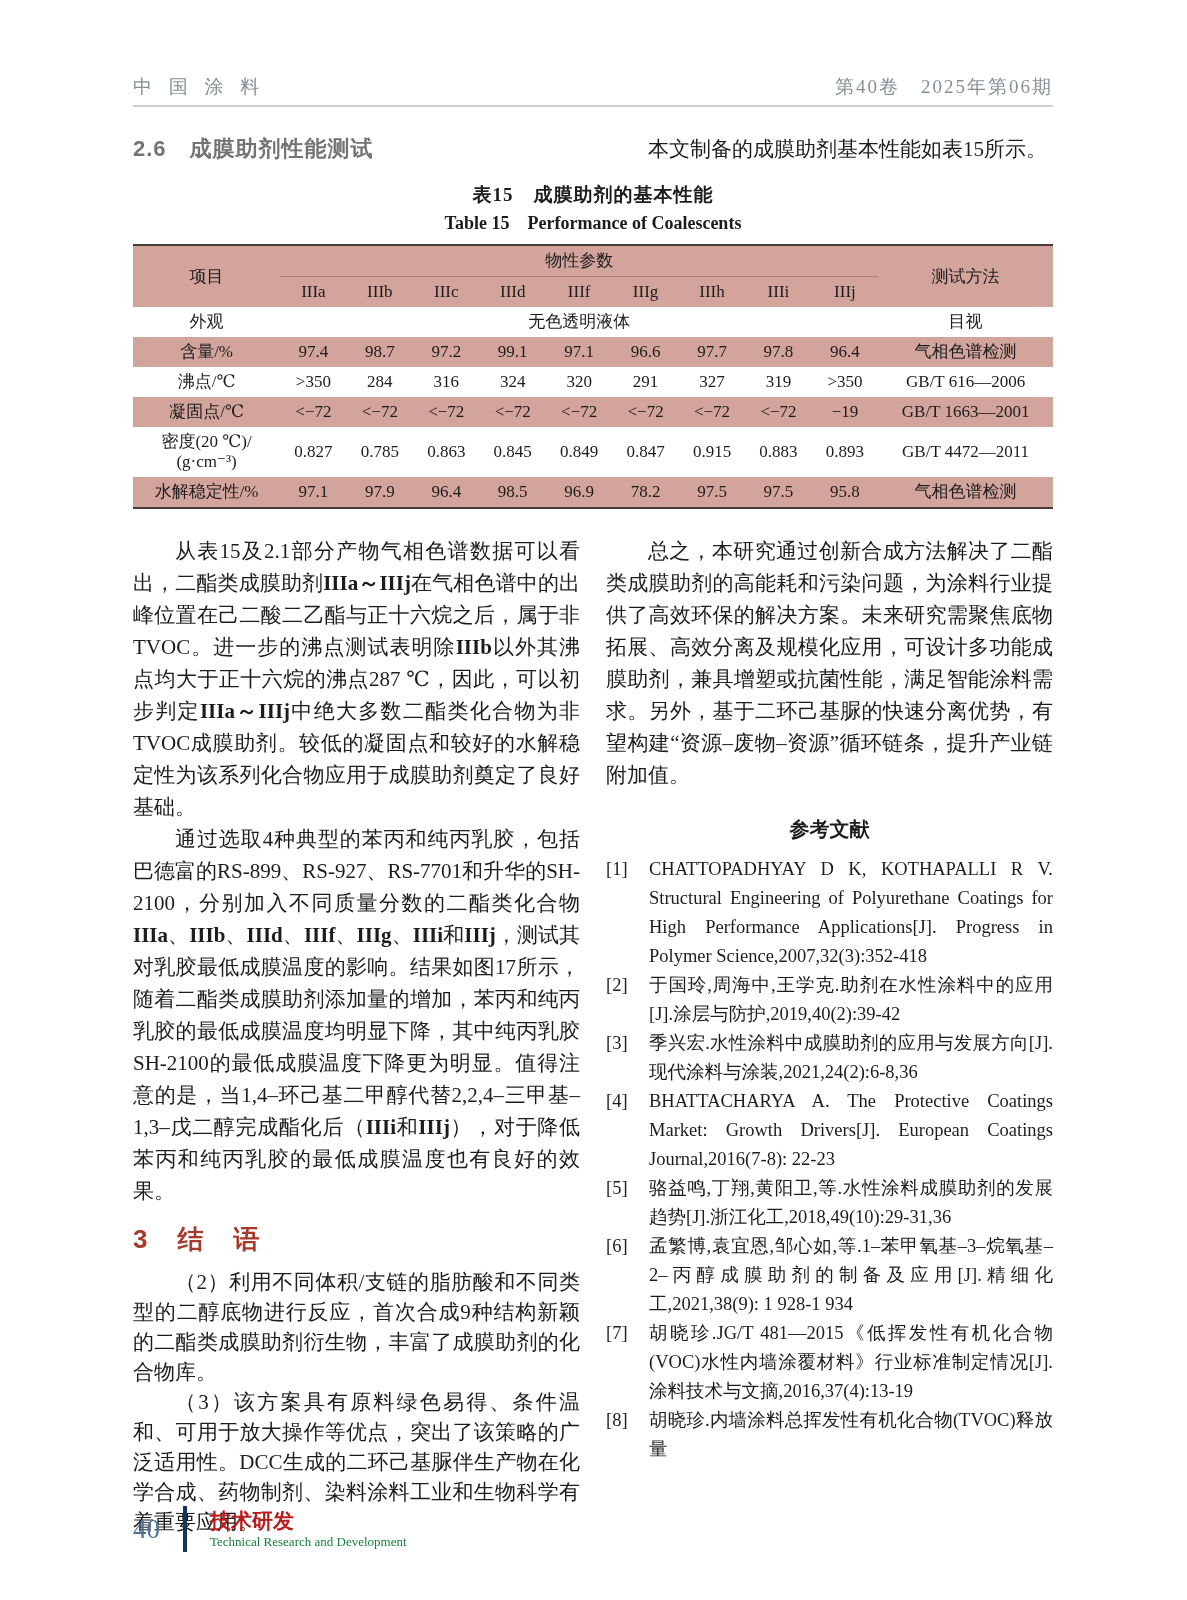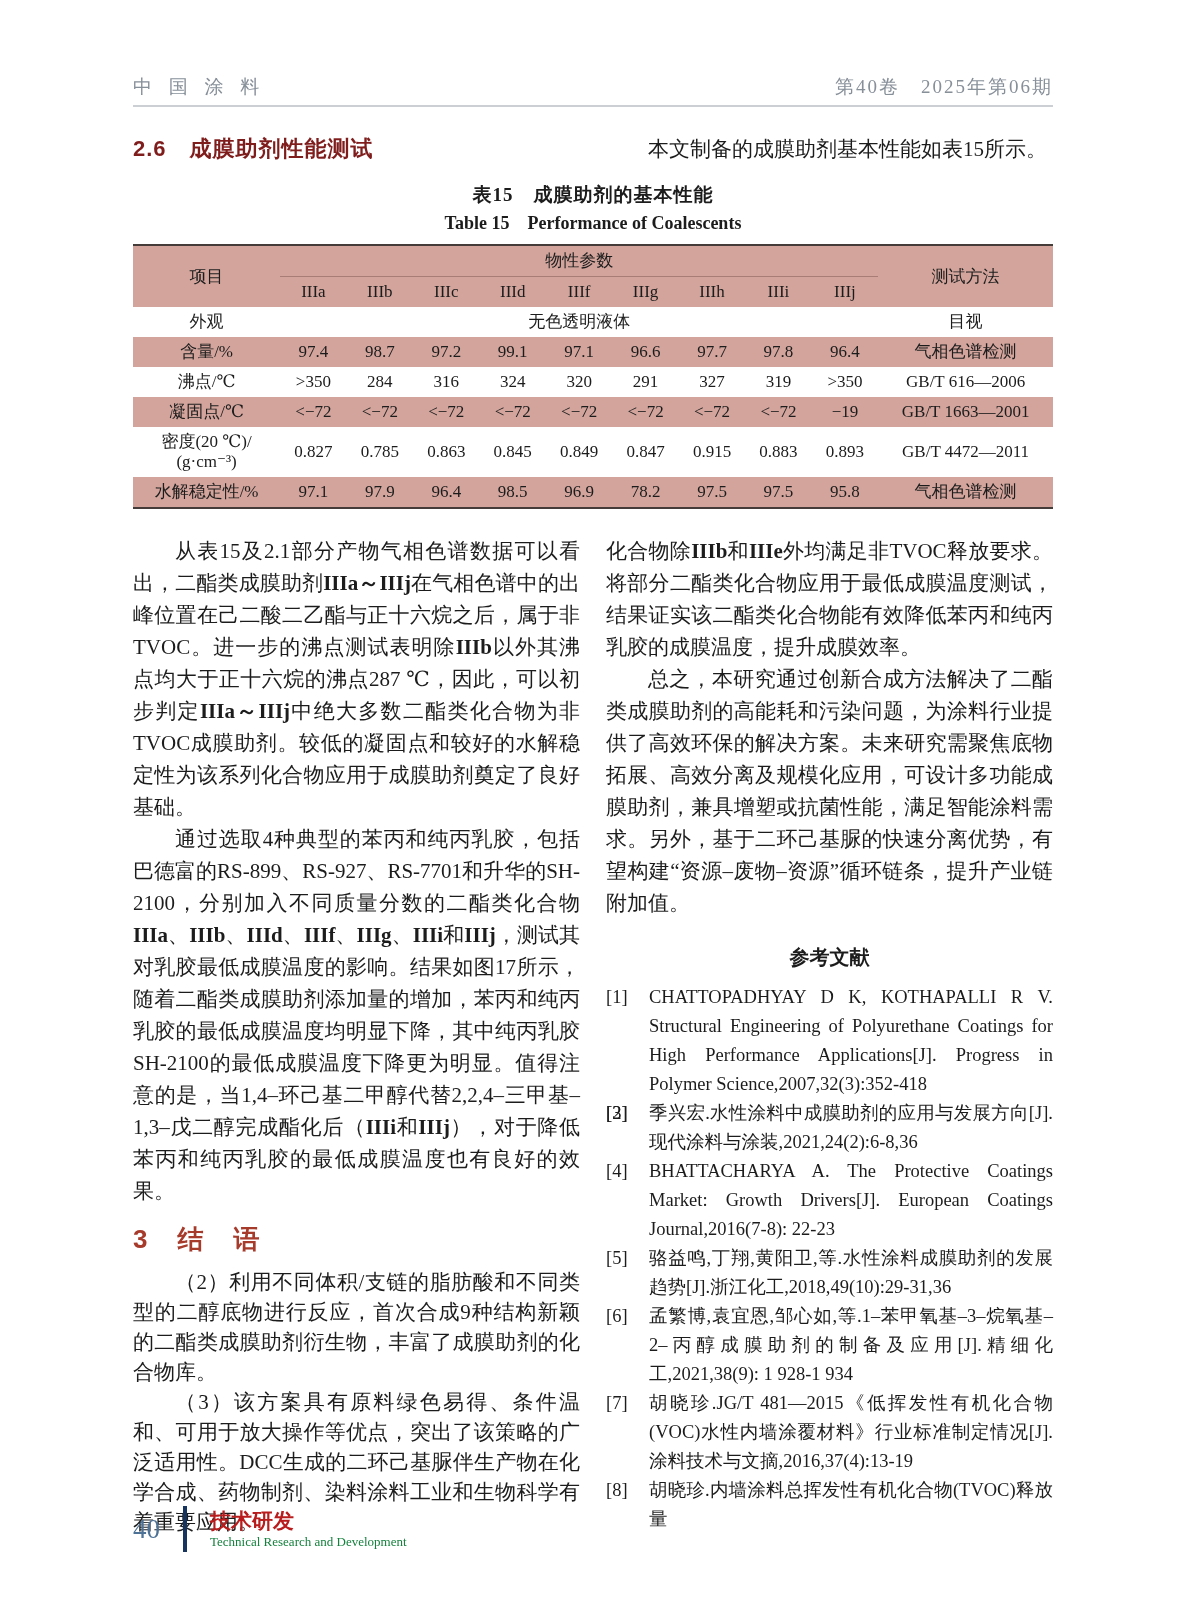--- a/index.html
+++ b/index.html
@@ -19,21 +19,21 @@
     display:flex;justify-content:space-between;align-items:baseline;
     color:#878f99;font-size:19px;line-height:22px;
   }
   .pg-header .journal{letter-spacing:6px;}
   .pg-header .issue{letter-spacing:2px;}
   .rule{margin-top:7px;border-top:2px solid #ccd0d5;height:0;}
   
   .section-row{margin-top:27px;display:flex;justify-content:space-between;align-items:flex-start;}
   .sec-heading{
     margin:0;font-family:"Liberation Sans","DejaVu Sans",sans-serif;
-    font-weight:bold;font-size:22px;color:#7f1d1d;letter-spacing:1px;
+    font-weight:bold;font-size:22px;color:#737373;letter-spacing:1px;
   }
   .intro{
     margin:0;width:447px;font-size:21px;line-height:30px;
     text-indent:2em;text-align:justify;
   }
   
   .tbl-title-cn{margin-top:18px;text-align:center;font-size:19px;font-weight:bold;letter-spacing:1px;}
   .tbl-title-en{margin-top:3px;text-align:center;font-size:18px;font-weight:bold;}
   
   table.perf{
@@ -191,25 +191,24 @@
 
   <div class="columns">
     <div class="col" id="col-left">
         <p class="para ind">从表15及2.1部分产物气相色谱数据可以看出，二酯类成膜助剂<b>IIIa～IIIj</b>在气相色谱中的出峰位置在己二酸二乙酯与正十六烷之后，属于非TVOC。进一步的沸点测试表明除<b>IIIb</b>以外其沸点均大于正十六烷的沸点287 ℃，因此，可以初步判定<b>IIIa～IIIj</b>中绝大多数二酯类化合物为非TVOC成膜助剂。较低的凝固点和较好的水解稳定性为该系列化合物应用于成膜助剂奠定了良好基础。</p>
         <p class="para ind">通过选取4种典型的苯丙和纯丙乳胶，包括巴德富的RS-899、RS-927、RS-7701和升华的SH-2100，分别加入不同质量分数的二酯类化合物<b>IIIa</b>、<b>IIIb</b>、<b>IIId</b>、<b>IIIf</b>、<b>IIIg</b>、<b>IIIi</b>和<b>IIIj</b>，测试其对乳胶最低成膜温度的影响。结果如图17所示，随着二酯类成膜助剂添加量的增加，苯丙和纯丙乳胶的最低成膜温度均明显下降，其中纯丙乳胶SH-2100的最低成膜温度下降更为明显。值得注意的是，当1,4–环己基二甲醇代替2,2,4–三甲基–1,3–戊二醇完成酯化后（<b>IIIi</b>和<b>IIIj</b>），对于降低苯丙和纯丙乳胶的最低成膜温度也有良好的效果。</p>
         <h3 class="concl">3　结　语</h3>
         <p class="para ind tight">（2）利用不同体积/支链的脂肪酸和不同类型的二醇底物进行反应，首次合成9种结构新颖的二酯类成膜助剂衍生物，丰富了成膜助剂的化合物库。</p>
         <p class="para ind tight">（3）该方案具有原料绿色易得、条件温和、可用于放大操作等优点，突出了该策略的广泛适用性。DCC生成的二环己基脲伴生产物在化学合成、药物制剂、染料涂料工业和生物科学有着重要应用。</p>
       </div>
     <div class="col" id="col-right">
-        <p class="para">化合物除<b>IIIb</b>和<b>IIIe</b>外均满足非TVOC释放要求。将部分二酯类化合物应用于最低成膜温度测试，结果证实该二酯类化合物能有效降低苯丙和纯丙乳胶的成膜温度，提升成膜效率。</p>
         <p class="para ind">总之，本研究通过创新合成方法解决了二酯类成膜助剂的高能耗和污染问题，为涂料行业提供了高效环保的解决方案。未来研究需聚焦底物拓展、高效分离及规模化应用，可设计多功能成膜助剂，兼具增塑或抗菌性能，满足智能涂料需求。另外，基于二环己基脲的快速分离优势，有望构建“资源–废物–资源”循环链条，提升产业链附加值。</p>
         <div class="refs-h">参考文献</div>
         <div class="ref"><span class="ref-num">[1]</span><span class="ref-text">CHATTOPADHYAY D K, KOTHAPALLI R V. Structural Engineering of Polyurethane Coatings for High Performance Applications[J]. Progress in Polymer Science,2007,32(3):352-418</span></div>
-        <div class="ref"><span class="ref-num">[2]</span></div>
+        <div class="ref"><span class="ref-num">[2]</span><span class="ref-text">于国玲,周海中,王学克.助剂在水性涂料中的应用[J].涂层与防护,2019,40(2):39-42</span></div>
         <div class="ref"><span class="ref-num">[3]</span><span class="ref-text">季兴宏.水性涂料中成膜助剂的应用与发展方向[J].现代涂料与涂装,2021,24(2):6-8,36</span></div>
         <div class="ref"><span class="ref-num">[4]</span><span class="ref-text">BHATTACHARYA A. The Protective Coatings Market: Growth Drivers[J]. European Coatings Journal,2016(7-8): 22-23</span></div>
         <div class="ref"><span class="ref-num">[5]</span><span class="ref-text">骆益鸣,丁翔,黄阳卫,等.水性涂料成膜助剂的发展趋势[J].浙江化工,2018,49(10):29-31,36</span></div>
         <div class="ref"><span class="ref-num">[6]</span><span class="ref-text">孟繁博,袁宜恩,邹心如,等.1–苯甲氧基–3–烷氧基–2–丙醇成膜助剂的制备及应用[J].精细化工,2021,38(9): 1 928-1 934</span></div>
         <div class="ref"><span class="ref-num">[7]</span><span class="ref-text">胡晓珍.JG/T 481—2015《低挥发性有机化合物(VOC)水性内墙涂覆材料》行业标准制定情况[J].涂料技术与文摘,2016,37(4):13-19</span></div>
         <div class="ref"><span class="ref-num">[8]</span><span class="ref-text">胡晓珍.内墙涂料总挥发性有机化合物(TVOC)释放量</span></div>
       </div>
   </div>
 
   <footer class="pg-footer">

